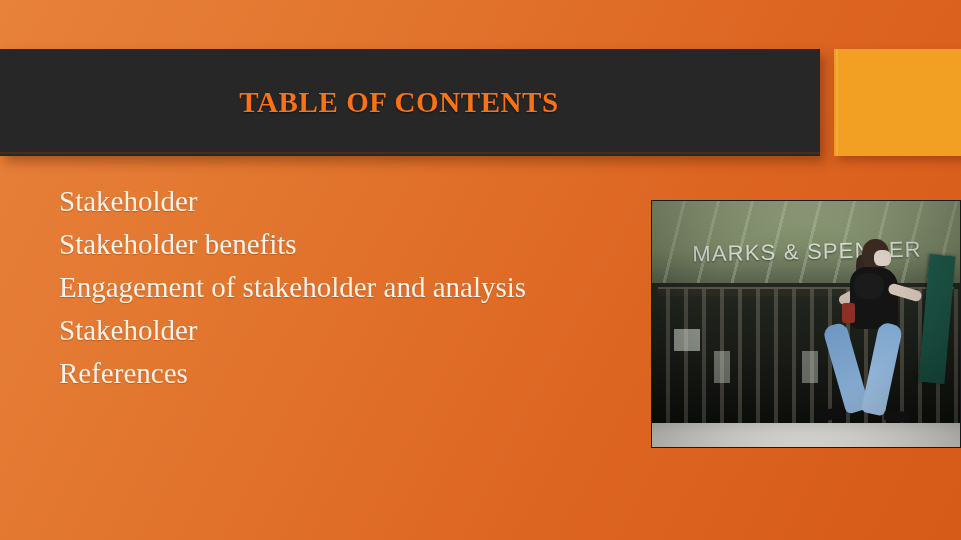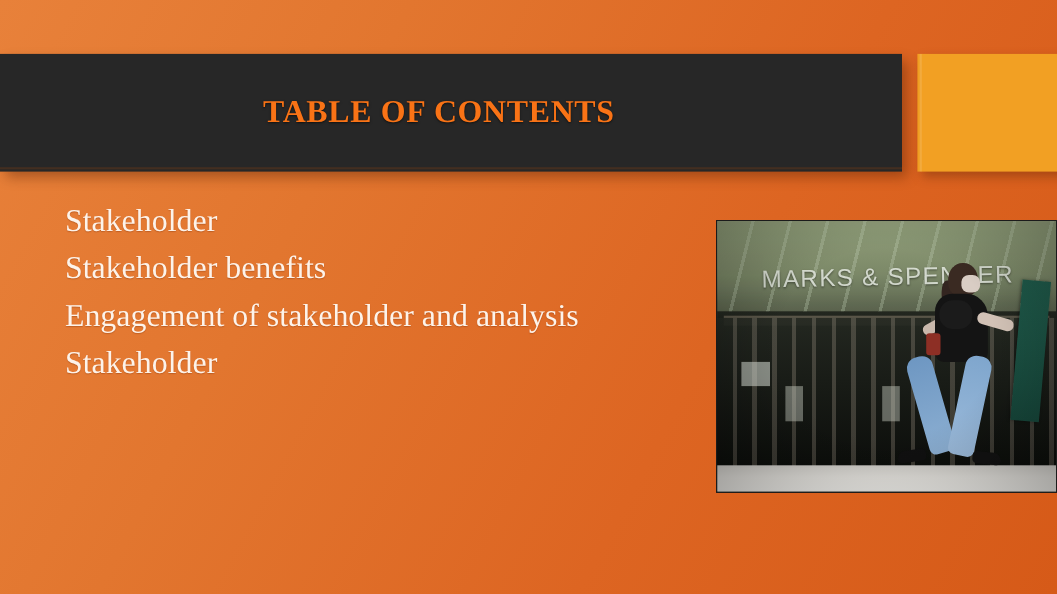--- a/index.html
+++ b/index.html
@@ -260,20 +260,21 @@
 
   <div class="title-bar">
     <h1 class="slide-title">TABLE OF CONTENTS</h1>
   </div>
 
   <ul class="toc-list">
     <li class="toc-item">Stakeholder</li>
     <li class="toc-item">Stakeholder benefits</li>
     <li class="toc-item">Engagement of stakeholder and analysis</li>
     <li class="toc-item">Stakeholder</li>
+    <li class="toc-item">References</li>
   </ul>
 
   <div class="photo-frame">
     <div class="photo">
       <div class="canopy"></div>
       <div class="store-sign">MARKS &amp; SPENCER</div>
       <div class="door-header"></div>
       <div class="doors"></div>
       <div class="light-a"></div>
       <div class="light-b"></div>

